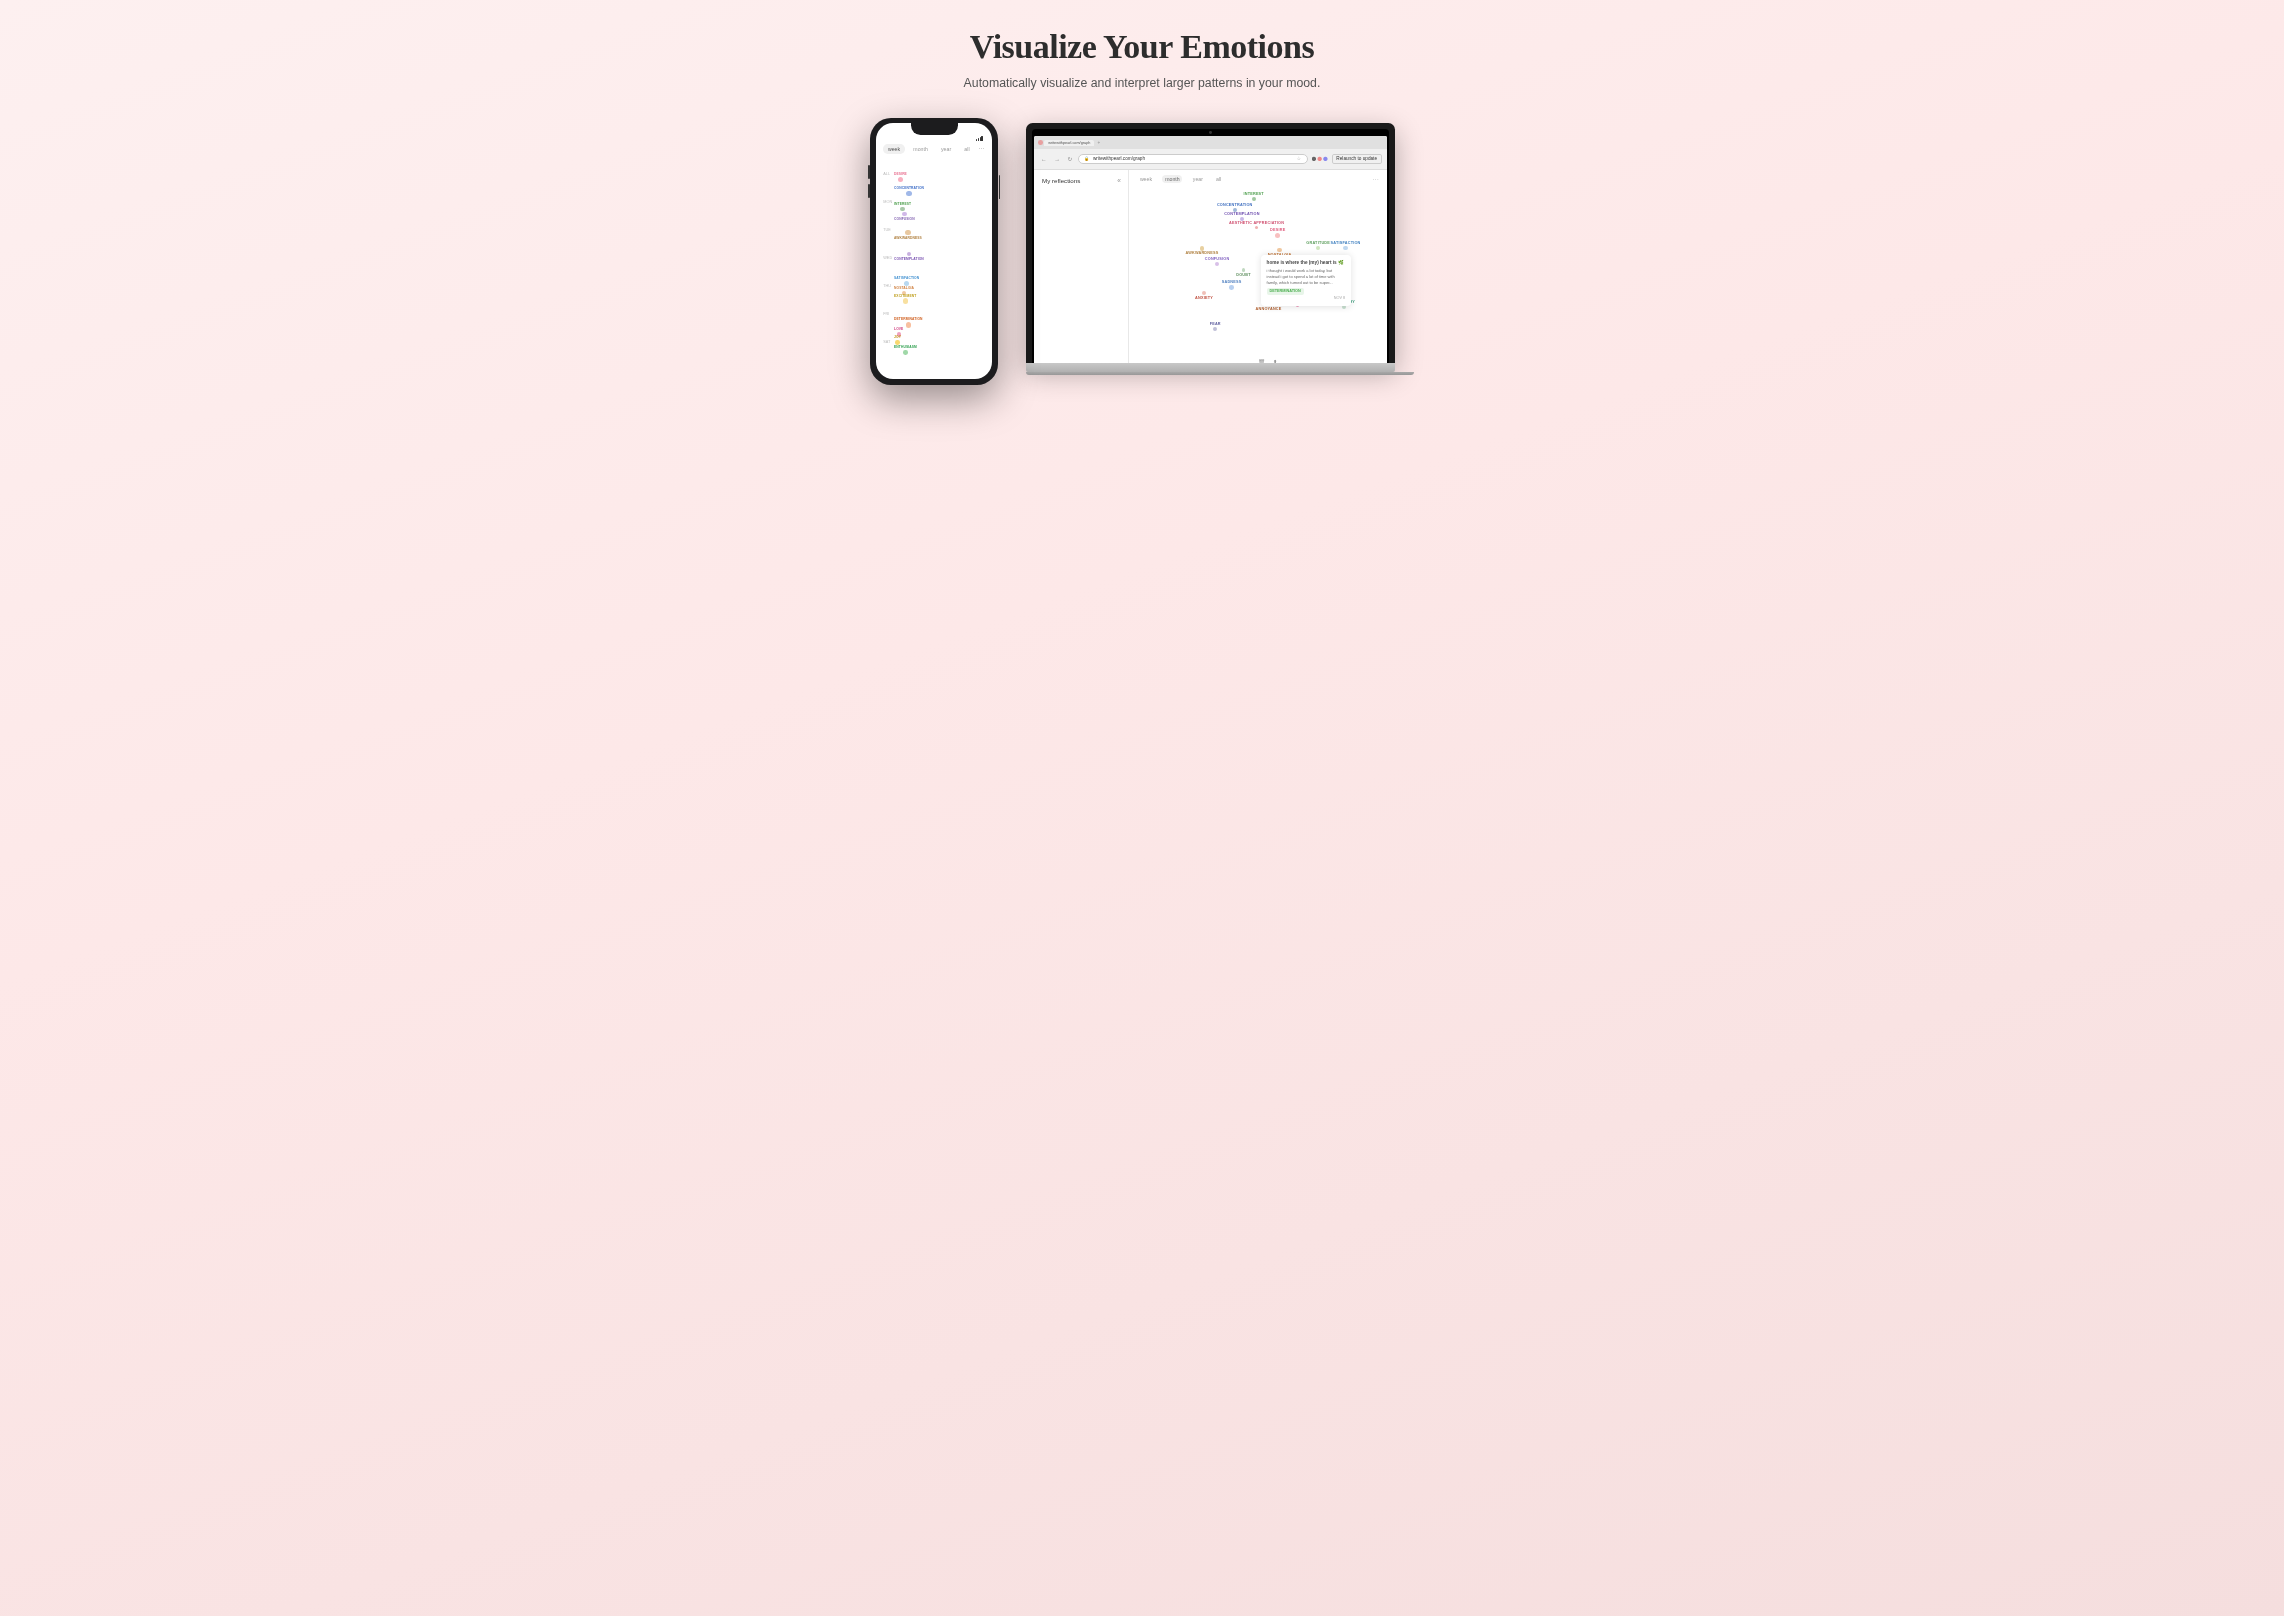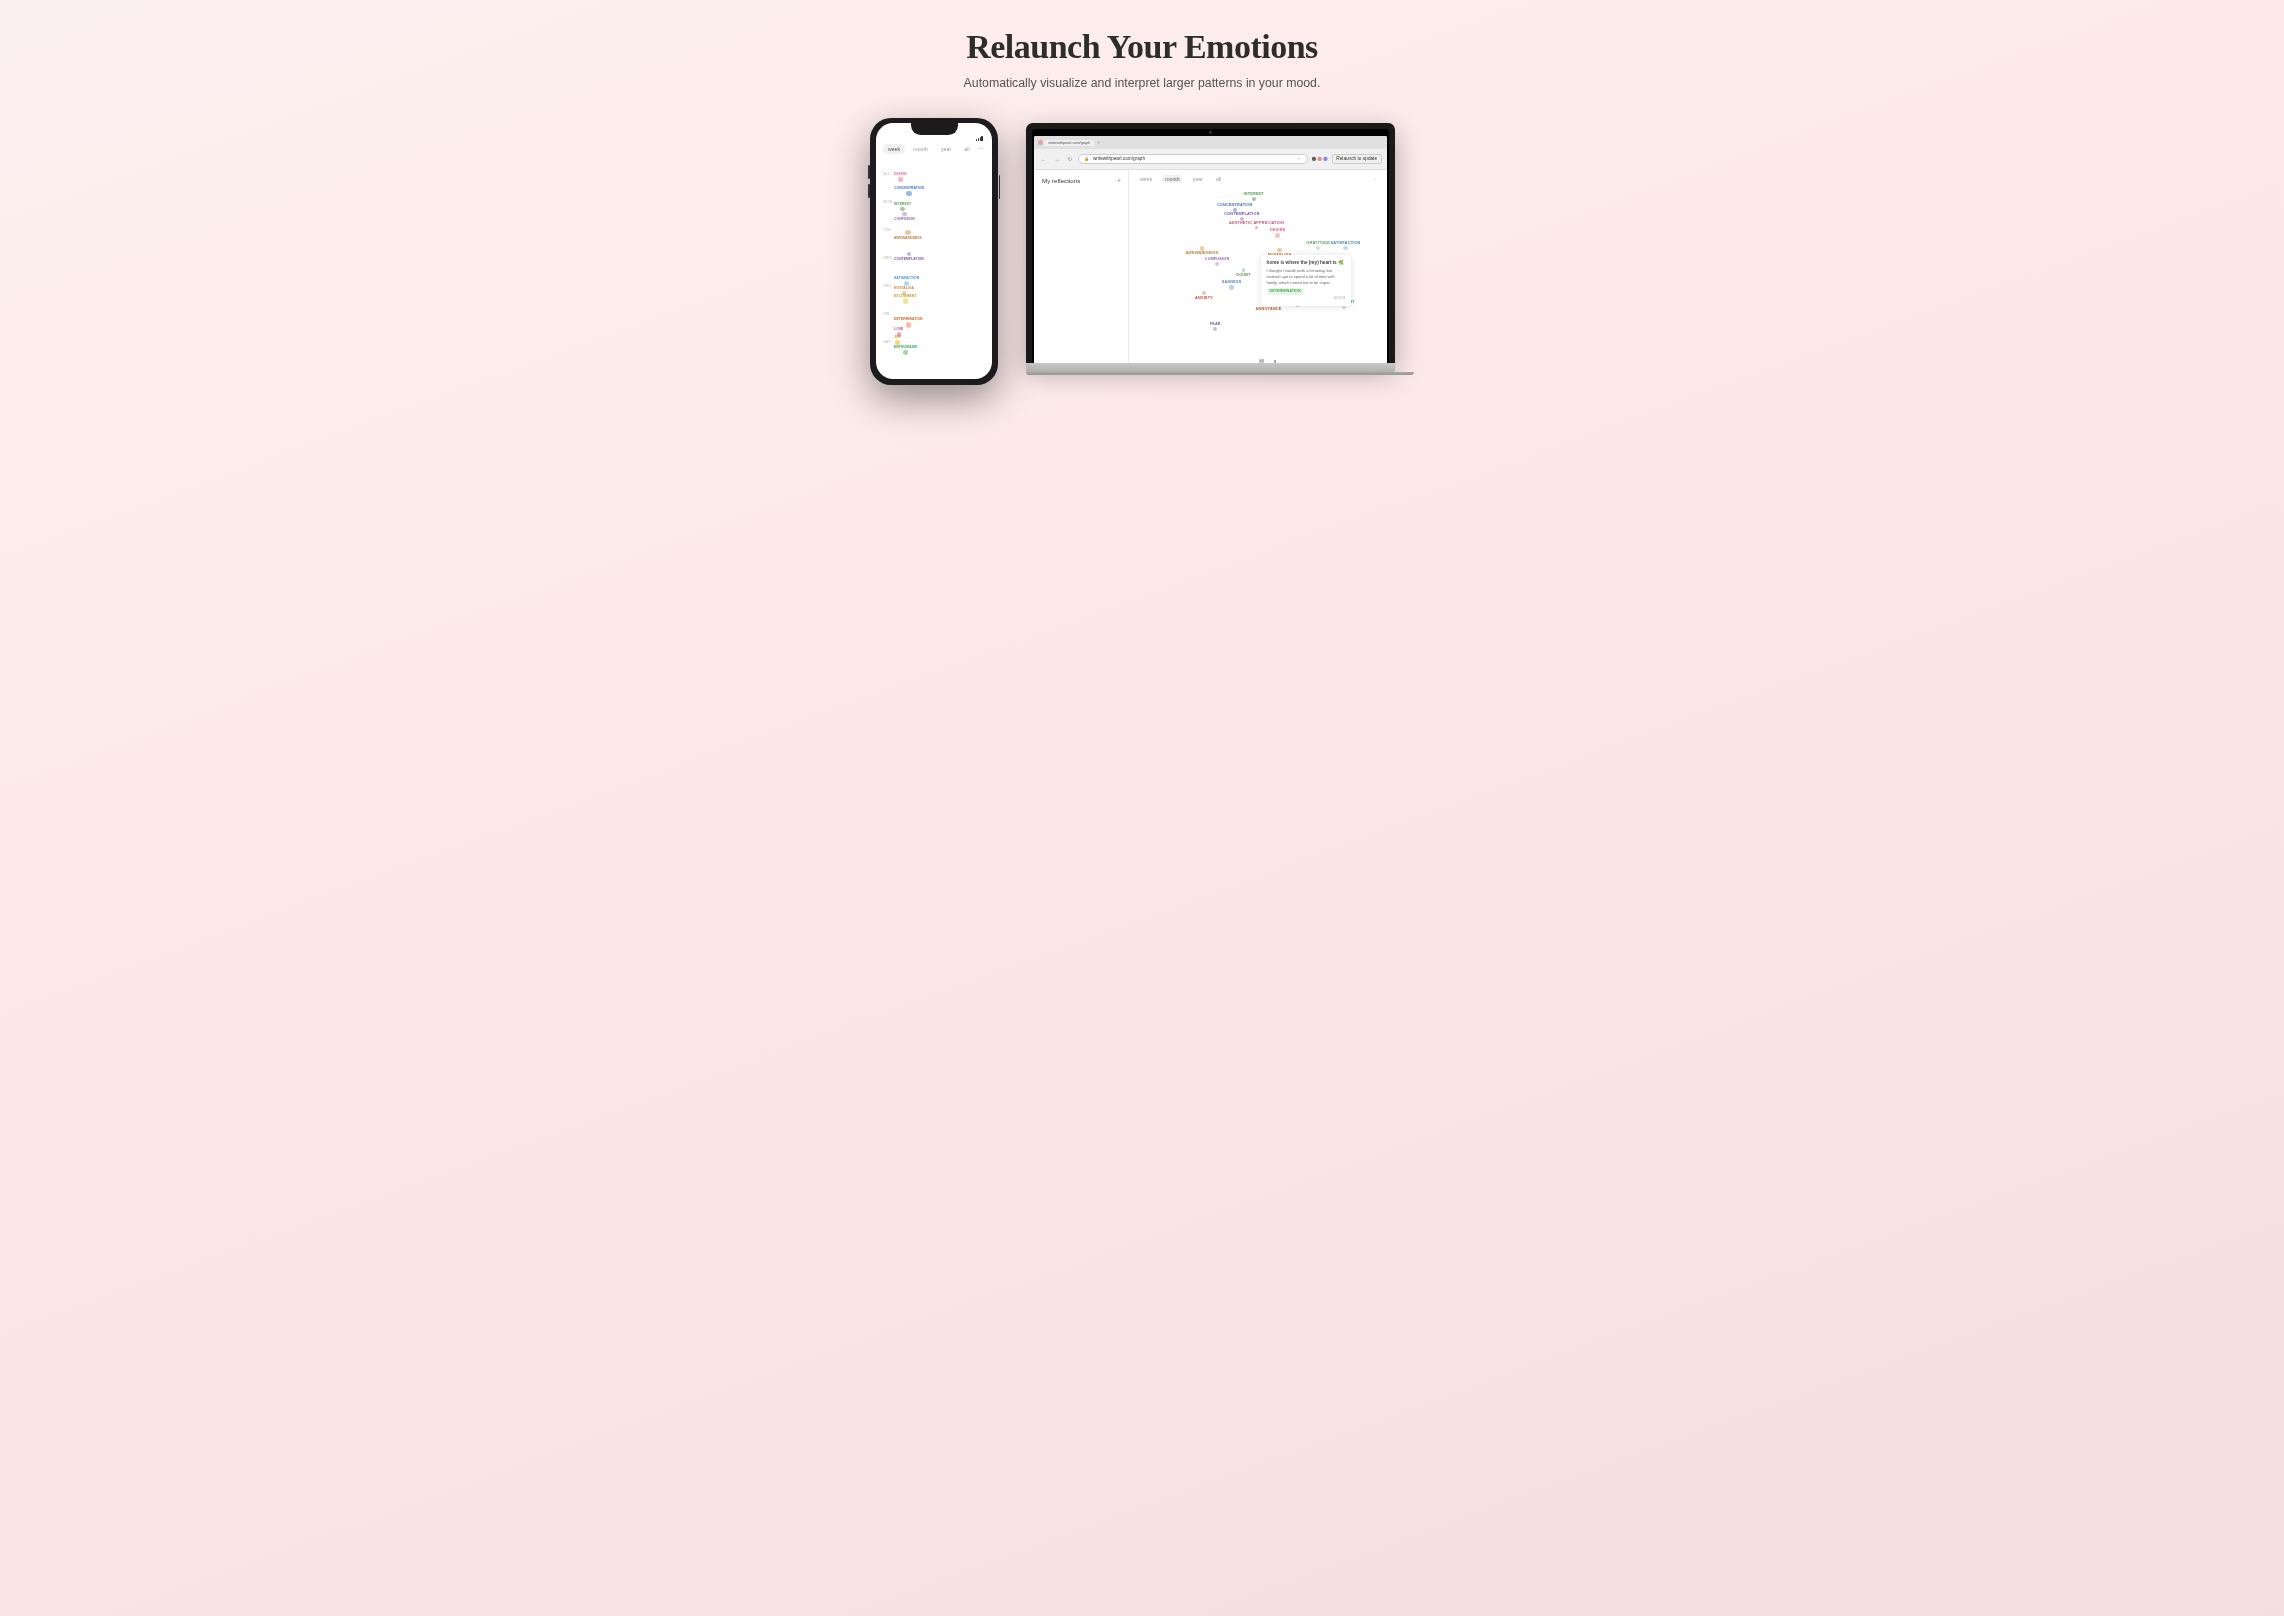--- a/index.html
+++ b/index.html
@@ -447,21 +447,21 @@
       height: 14px;
       background: #333;
       border-radius: 0.9px;
       top: 66px;
     }
   </style>
 </head>
 <body>
 
 <div class="hero-text">
-  <h1 class="hero-title">Relaunch Your Emotions</h1>
+  <h1 class="hero-title">Visualize Your Emotions</h1>
   <p class="hero-subtitle">Automatically visualize and interpret larger patterns in your mood.</p>
 </div>
 
 <div class="devices-container">
 
   <div class="phone">
     <div class="phone-body">
       <div class="phone-vol-up"></div>
       <div class="phone-vol-down"></div>
       <div class="phone-side-btn"></div>

